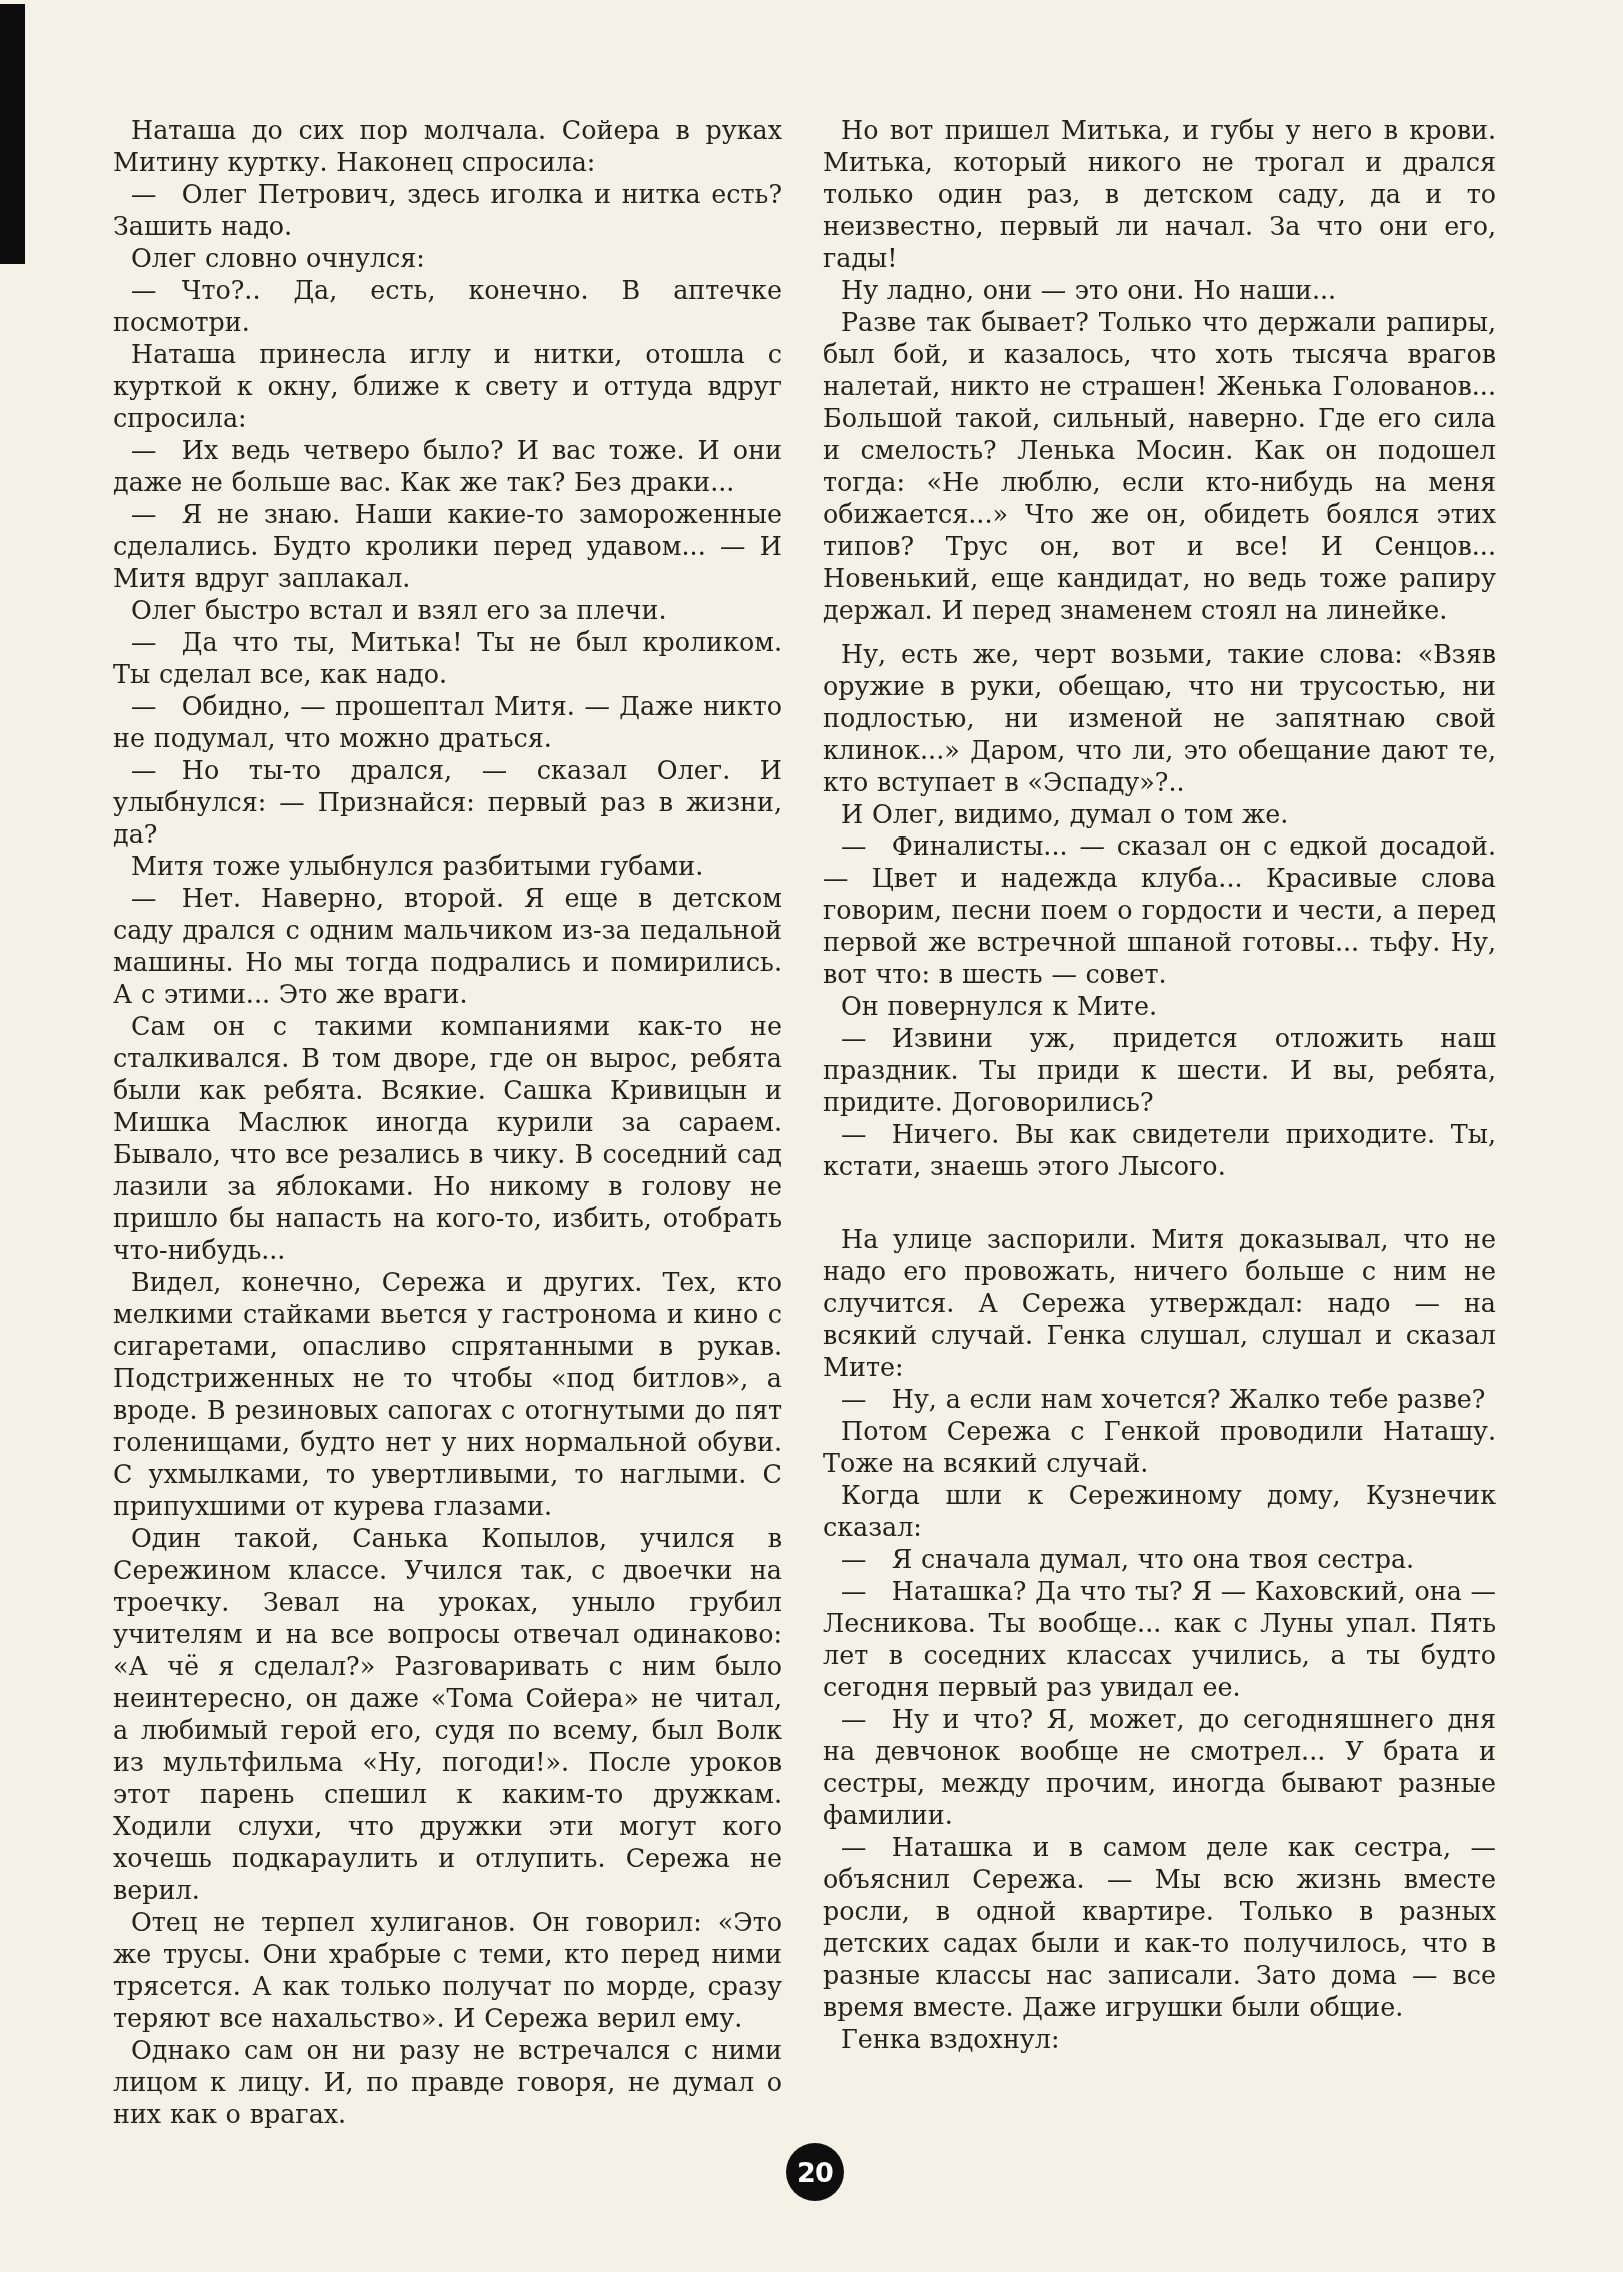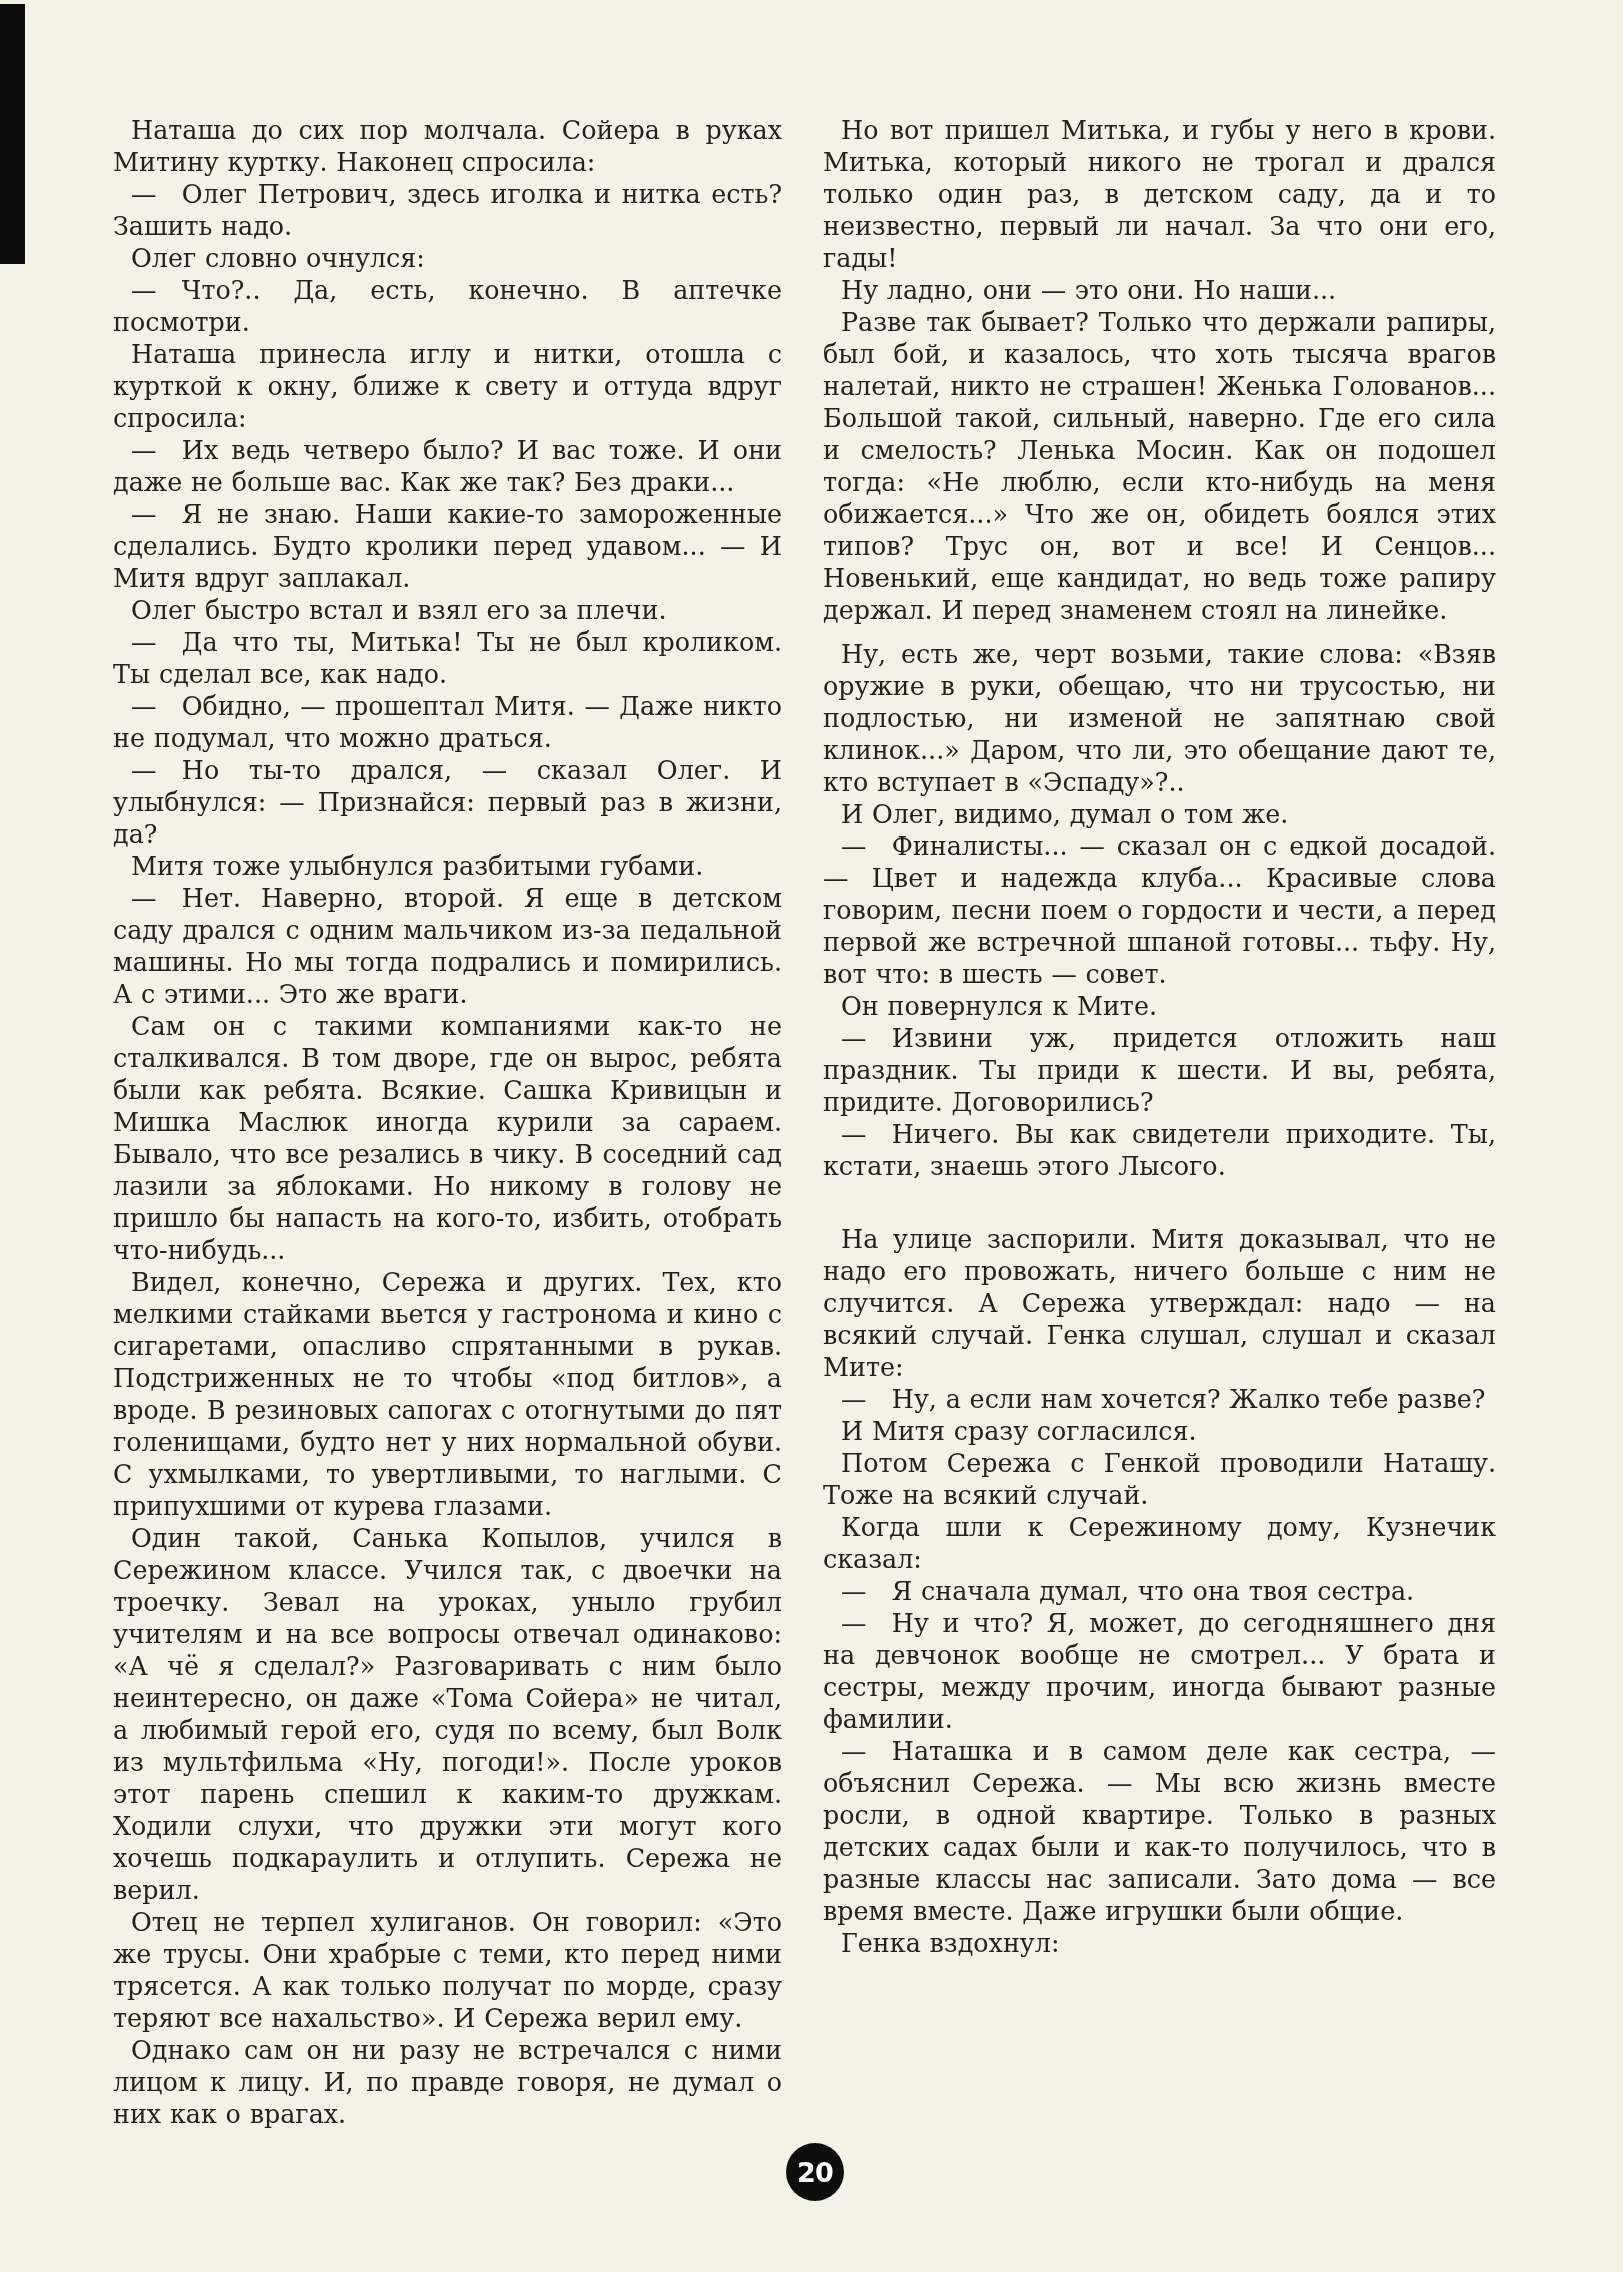--- a/index.html
+++ b/index.html
@@ -84,24 +84,24 @@
       <p>Ну ладно, они — это они. Но наши...</p>
       <p>Разве так бывает? Только что держали рапиры, был бой, и казалось, что хоть тысяча врагов налетай, никто не страшен! Женька Голованов... Большой такой, сильный, наверно. Где его сила и смелость? Ленька Мосин. Как он подошел тогда: «Не люблю, если кто-нибудь на меня обижается...» Что же он, обидеть боялся этих типов? Трус он, вот и все! И Сенцов... Новенький, еще кандидат, но ведь тоже рапиру держал. И перед знаменем стоял на линейке.</p>
       <p class="gap-small">Ну, есть же, черт возьми, такие слова: «Взяв оружие в руки, обещаю, что ни трусостью, ни подлостью, ни изменой не запятнаю свой клинок...» Даром, что ли, это обещание дают те, кто вступает в «Эспаду»?..</p>
       <p>И Олег, видимо, думал о том же.</p>
       <p>— Финалисты... — сказал он с едкой досадой. — Цвет и надежда клуба... Красивые слова говорим, песни поем о гордости и чести, а перед первой же встречной шпаной готовы... тьфу. Ну, вот что: в шесть — совет.</p>
       <p>Он повернулся к Мите.</p>
       <p>— Извини уж, придется отложить наш праздник. Ты приди к шести. И вы, ребята, придите. Договорились?</p>
       <p>— Ничего. Вы как свидетели приходите. Ты, кстати, знаешь этого Лысого.</p>
       <p class="gap-medium">На улице заспорили. Митя доказывал, что не надо его провожать, ничего больше с ним не случится. А Сережа утверждал: надо — на всякий случай. Генка слушал, слушал и сказал Мите:</p>
       <p>— Ну, а если нам хочется? Жалко тебе разве?</p>
-      <p>И Митя сразу согласился.</p>
       <p>Потом Сережа с Генкой проводили Наташу. Тоже на всякий случай.</p>
       <p>Когда шли к Сережиному дому, Кузнечик сказал:</p>
       <p>— Я сначала думал, что она твоя сестра.</p>
+      <p>— Наташка? Да что ты? Я — Каховский, она — Лесникова. Ты вообще... как с Луны упал. Пять лет в соседних классах учились, а ты будто сегодня первый раз увидал ее.</p>
       <p>— Ну и что? Я, может, до сегодняшнего дня на девчонок вообще не смотрел... У брата и сестры, между прочим, иногда бывают разные фамилии.</p>
       <p>— Наташка и в самом деле как сестра, — объяснил Сережа. — Мы всю жизнь вместе росли, в одной квартире. Только в разных детских садах были и как-то получилось, что в разные классы нас записали. Зато дома — все время вместе. Даже игрушки были общие.</p>
       <p>Генка вздохнул:</p>
     </div>
 
   <div class="page-number">
     <span>20</span>
   </div>
 </div>
 

